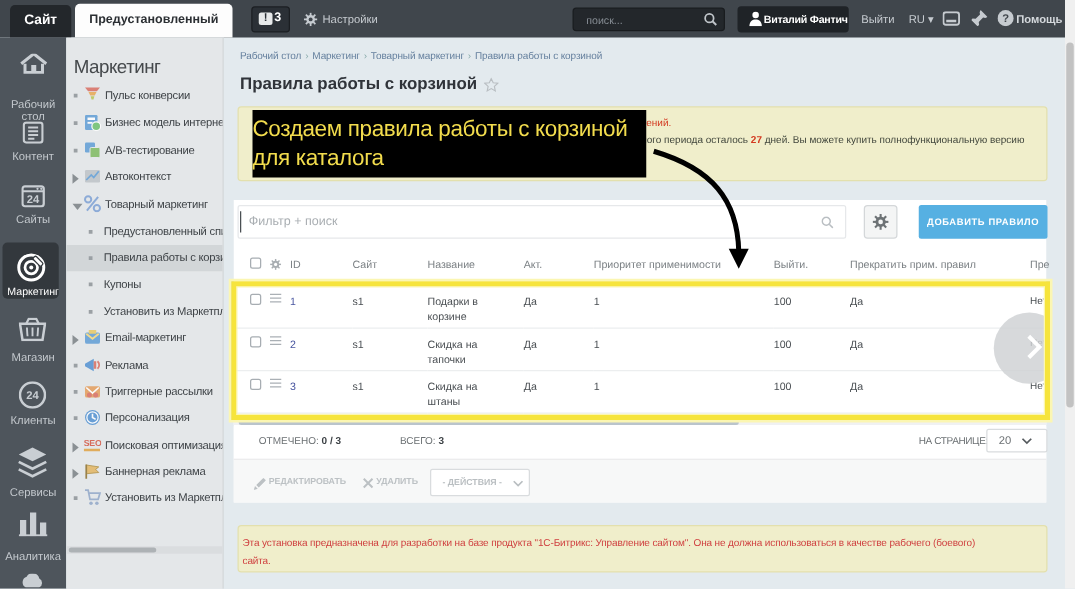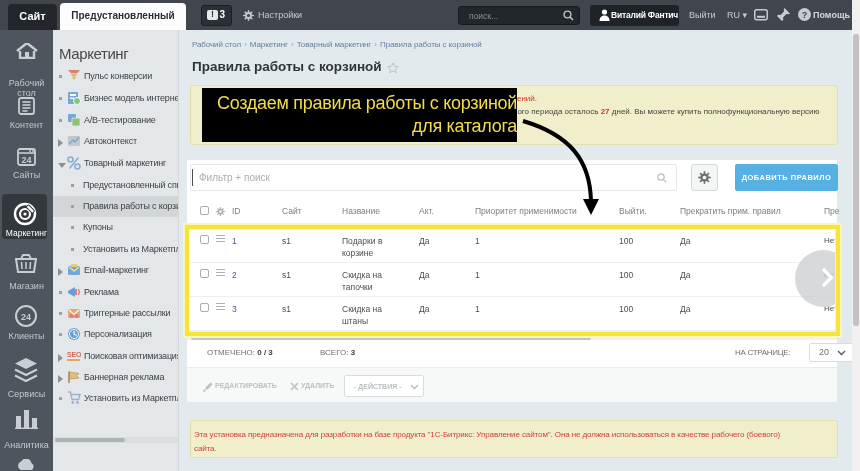--- a/index.html
+++ b/index.html
@@ -45,21 +45,21 @@
   #crumb b { font-weight:normal; color:#8aa; padding:0 1px; }
   #title { position:absolute; left:192px; top:59px; font-size:13.5px; font-weight:bold; color:#30343a; }
 
   
   .notice { position:absolute; left:190px; width:648px; background:#f0eecb; border:1px solid #e3e0ad; border-radius:3px; font-size:8px; color:#41463c; }
   #notice1 { top:85px; height:60px; }
   #notice2 { top:420px; height:38px; color:#cf3f3f; padding:7px 16px 0 3px; font-size:8px; line-height:14px; letter-spacing:-0.1px; }
   .red { color:#d3381f; }
 
   
-  #tip { position:absolute; left:202px; top:88px; width:315px; height:54px; background:#000; color:#f2dc4d; font-size:18px; text-align:right; line-height:23px; padding-top:4px; letter-spacing:-0.3px; }
+  #tip { position:absolute; left:202px; top:88px; width:315px; height:54px; background:#000; color:#f2dc4d; font-size:18px; text-align:left; line-height:23px; padding-top:4px; letter-spacing:-0.3px; }
 
   
   #panel { position:absolute; left:187px; top:160px; width:650px; height:242px; background:#fff; }
   #filter { position:absolute; left:3px; top:4px; width:487px; height:27px; border:1px solid #e6e8ea; border-radius:2px; background:#fff; font-size:10px; color:#a9aeb2; line-height:25px; padding-left:8px; }
   #gearbtn { position:absolute; left:504px; top:4px; width:27px; height:27px; background:#f4f5f5; border:1px solid #d4d7d9; border-radius:3px; }
   #addbtn { position:absolute; left:548px; top:4px; width:103px; height:27px; background:#56b0e2; border-radius:2px; color:#fff; font-size:7.5px; font-weight:bold; text-align:center; line-height:27px; letter-spacing:0.5px; }
 
   table#grid { position:absolute; left:0; top:35px; width:650px; border-collapse:collapse; table-layout:fixed; font-size:8.5px; color:#4a4f53; }
   #grid th { font-weight:normal; color:#7b8084; text-align:left; height:33px; border-bottom:1px solid #e8eaeb; padding:0; font-size:8.5px; }
   #grid td { height:34px; border-bottom:1px solid #eceeef; padding:6px 0 0 0; vertical-align:top; line-height:12px; }
@@ -442,21 +442,21 @@
     </tr>
   </tbody>
     </table>
   <div id="gscroll">
       <div class="thumb"></div>
     </div>
   <div id="gfooter">
     <span style="position:absolute;left:20px">ОТМЕЧЕНО: <b style="color:#3c4145">0 / 3</b></span>
     <span style="position:absolute;left:133px">ВСЕГО: <b style="color:#3c4145">3</b></span>
     <span style="position:absolute;left:548px;letter-spacing:-0.3px">НА СТРАНИЦЕ:</span>
-    <span class="selwrap" style="left:622px;top:2px;width:49px;height:19px;line-height:17px">
+    <span class="selwrap" style="left:602px;top:2px;width:49px;height:19px;line-height:17px">
         <span style="position:absolute;left:9px">20</span>
         <svg style="position:absolute;left:27px;top:6px" width="9" height="6" viewBox="0 0 9 6">
           <path d="M1 1 L4.5 4.5 L8 1" fill="none" stroke="#555a5e" stroke-width="1.4"></path>
         </svg>
       </span>
   </div>
   <div id="gactions">
     <svg class="abs" style="left:16px;top:14px" width="10" height="10" viewBox="0 0 10 10">
         <path fill="#bcc1c4" d="M0 10 L1 6.8 L3.2 9 Z M2 6 L7 1 L9 3 L4 8 Z M7.8 0.3 L9.7 2.2 L8.6 3.3 L6.7 1.4 Z"></path>
       </svg>

